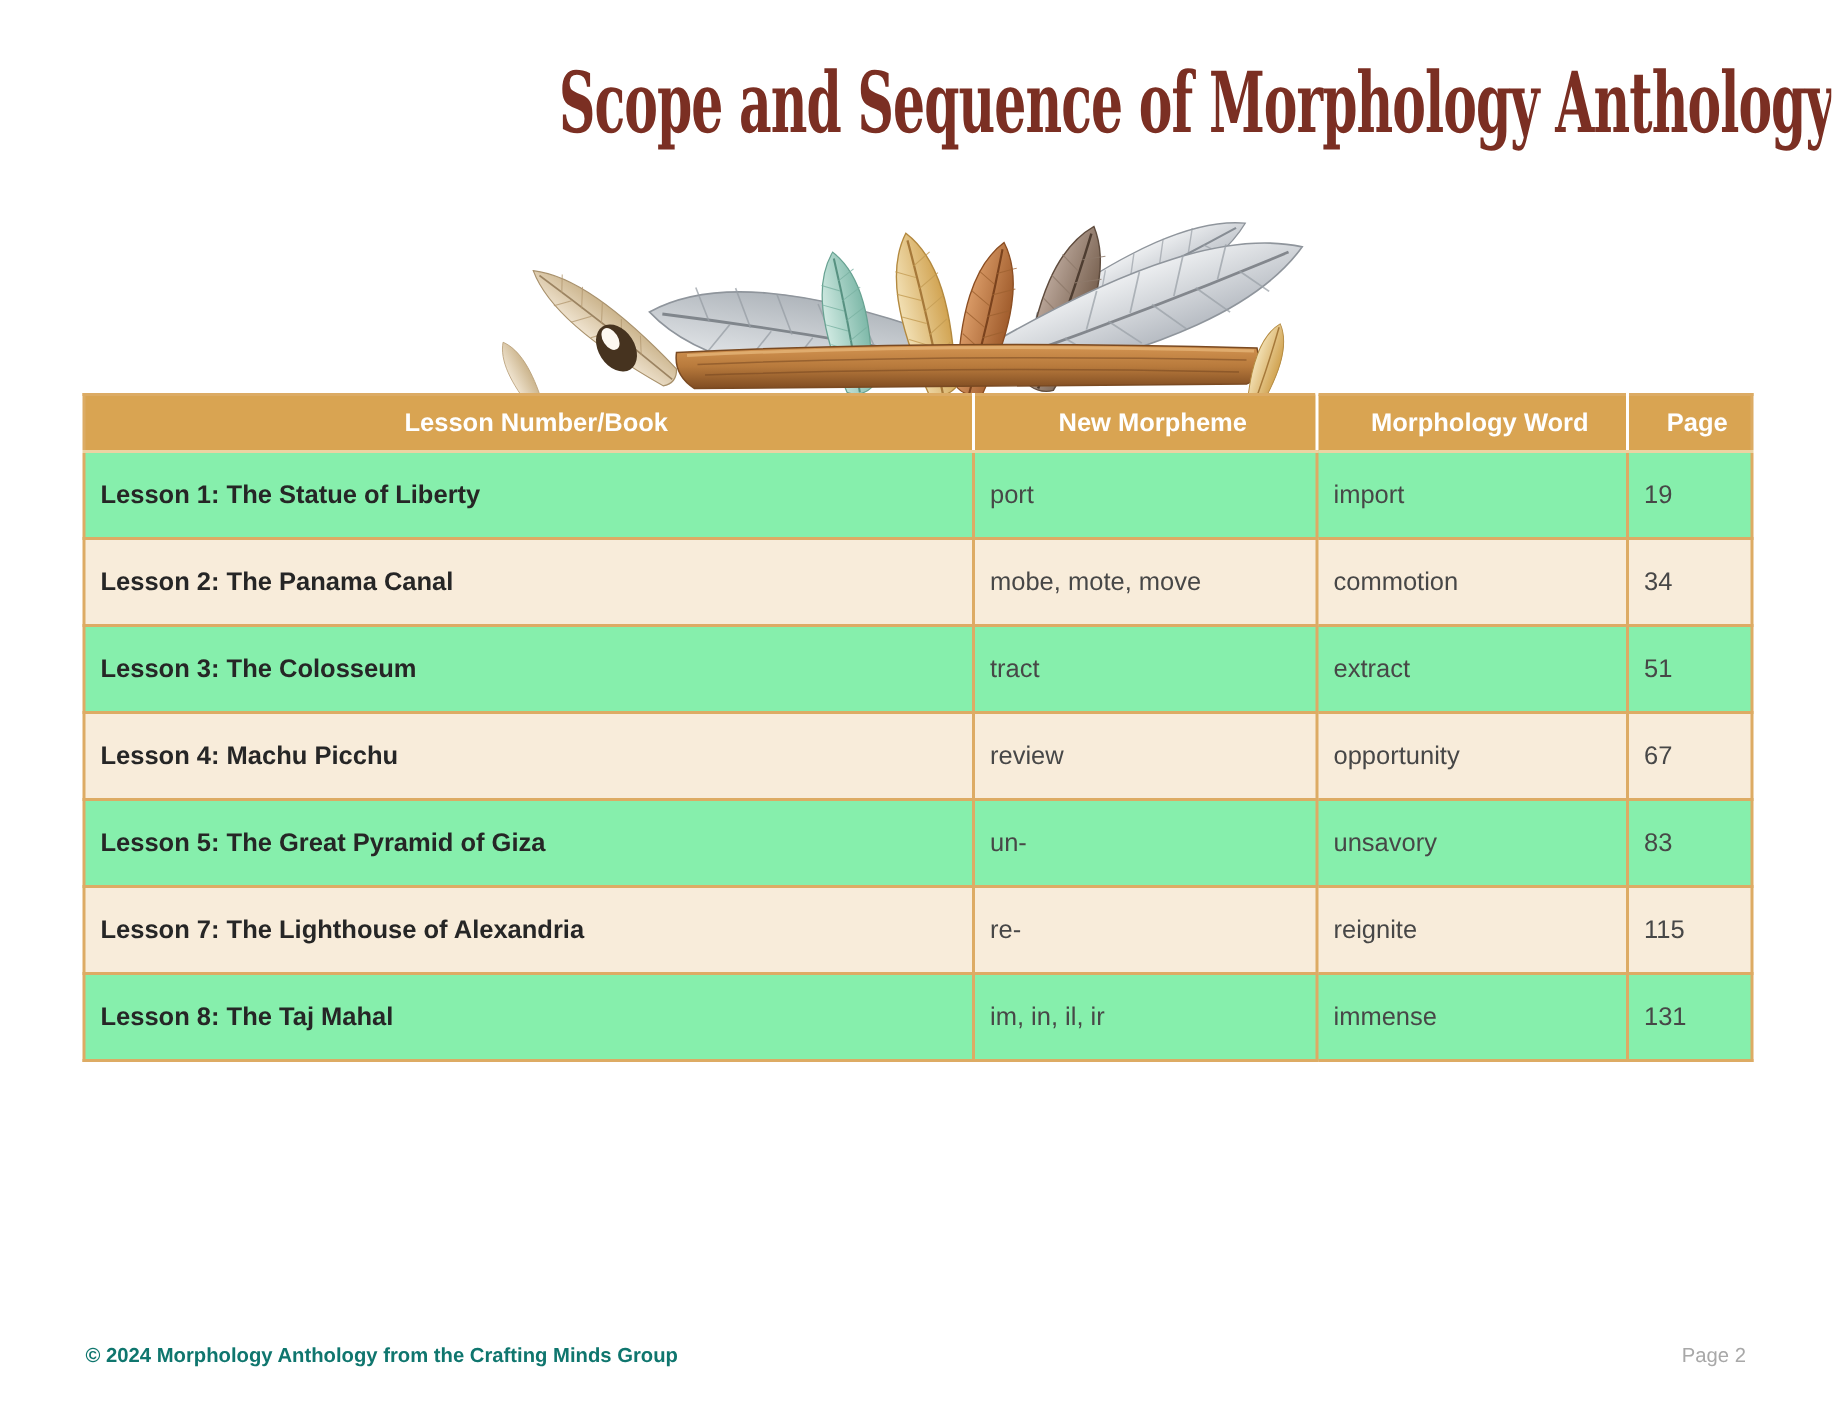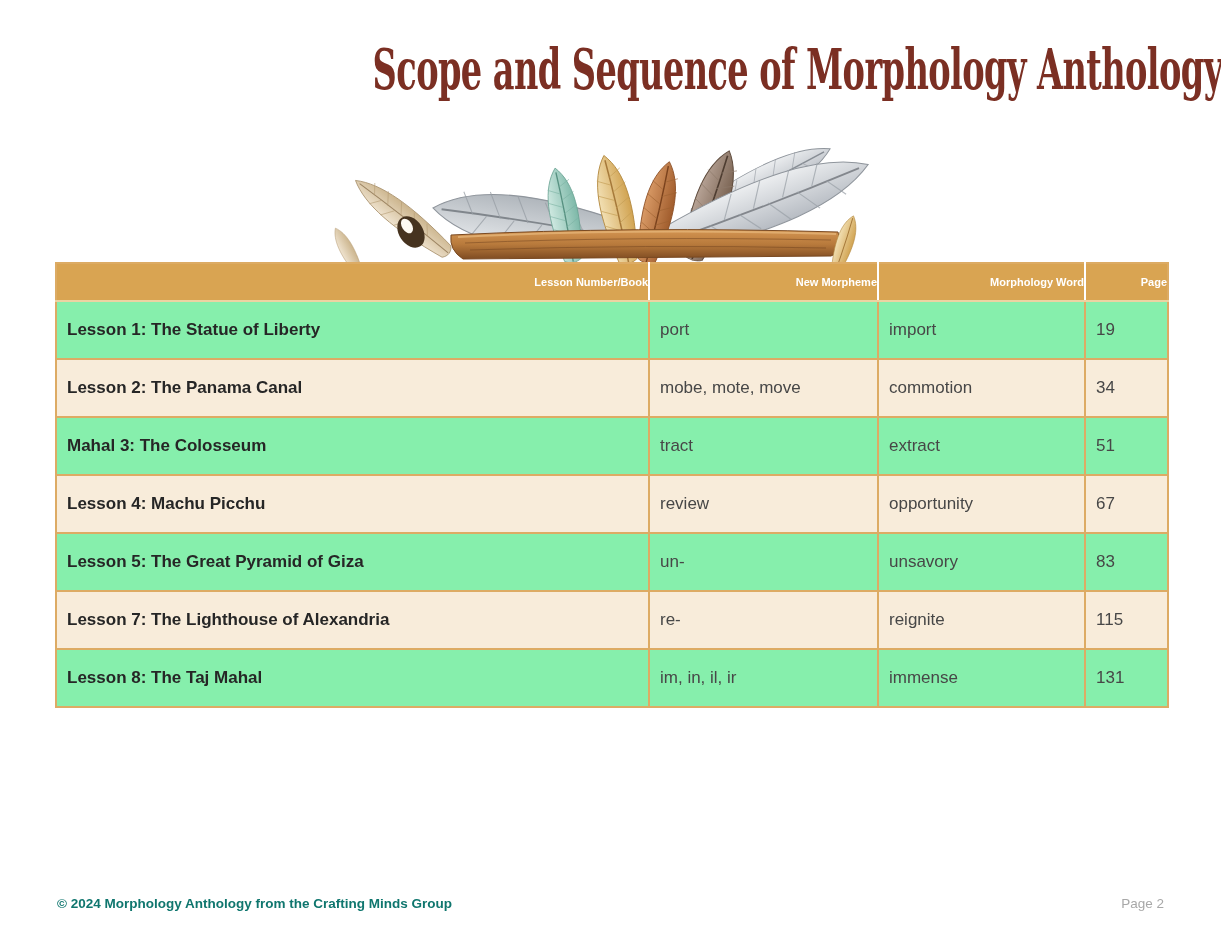--- a/index.html
+++ b/index.html
@@ -32,22 +32,22 @@
   table.lessons{
     position:absolute;left:55px;top:262px;
     width:1112px;
     border-collapse:collapse;
     table-layout:fixed;
     border:2px solid #dcab64;
   }
   table.lessons th{
     background:#d9a452;
     color:#ffffff;
-    font-size:11px;font-weight:700;
-    text-align:right;
+    font-size:17px;font-weight:700;
+    text-align:center;
     padding:0 0 0 10px;
     height:36px;
     border-left:2px solid #ffffff;
     border-bottom:2px solid #ecd3a2;
   }
   table.lessons th:first-child{border-left:none;}
   table.lessons td{
     height:56px;
     font-size:17px;
     color:#474747;
@@ -206,21 +206,21 @@
       <td>import</td>
       <td>19</td>
     </tr>
         <tr>
       <td class="lesson">Lesson 2: The Panama Canal</td>
       <td>mobe, mote, move</td>
       <td>commotion</td>
       <td>34</td>
     </tr>
         <tr>
-      <td class="lesson">Mahal 3: The Colosseum</td>
+      <td class="lesson">Lesson 3: The Colosseum</td>
       <td>tract</td>
       <td>extract</td>
       <td>51</td>
     </tr>
         <tr>
       <td class="lesson">Lesson 4: Machu Picchu</td>
       <td>review</td>
       <td>opportunity</td>
       <td>67</td>
     </tr>

